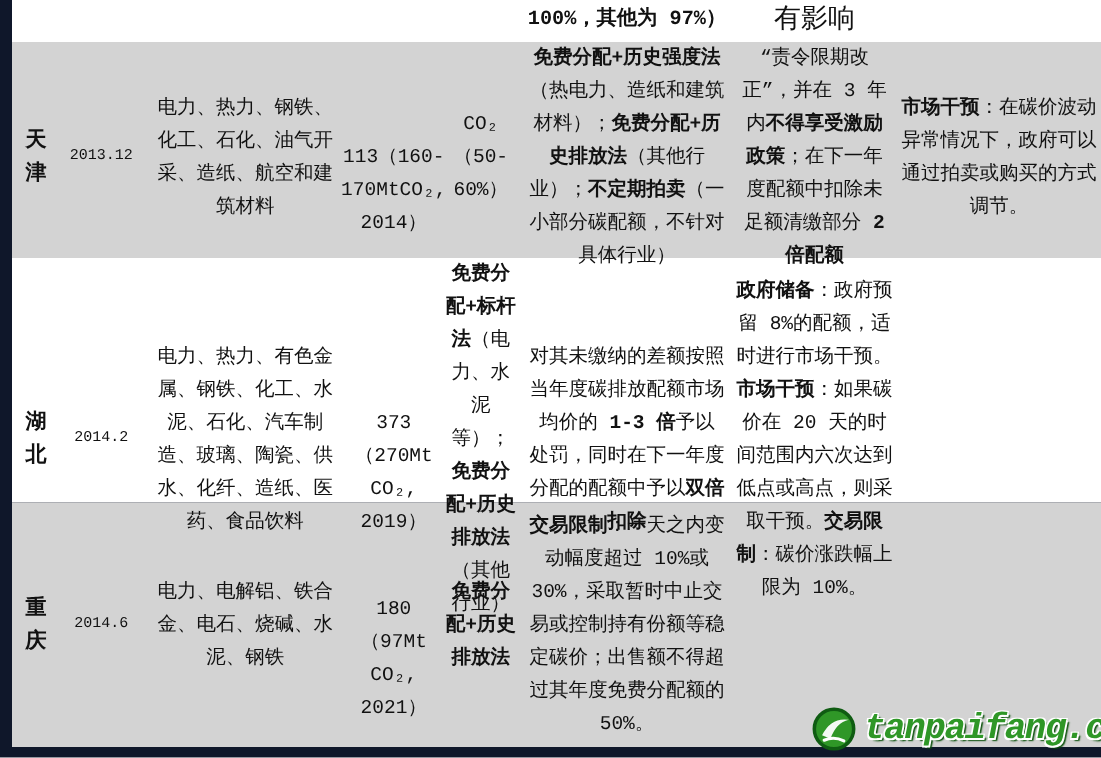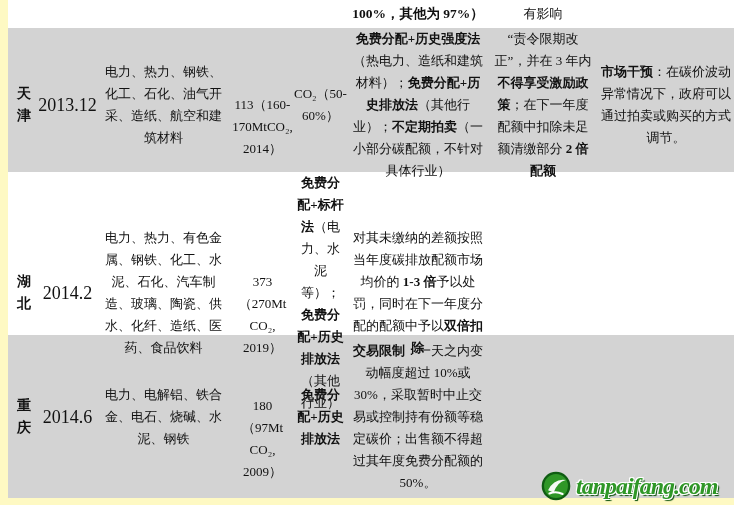--- a/index.html
+++ b/index.html
@@ -1,47 +1,47 @@
 <!DOCTYPE html>
 <html><head>
 <meta charset="utf-8">
 <style>
   html,body{margin:0;padding:0;background:#fff;}
   .page{
     position:relative;
     width:734px;height:505px;
-    background:#fef9c3;
-    font-family:Liberation Serif, serif;
+    background:#0f172a;
+    font-family:Liberation Mono, monospace;
     color:#111;
     overflow:hidden;
   }
   .tbl{position:absolute;left:8px;top:0;width:726px;}
   .row{
     display:grid;
     grid-template-columns:32px 55px 137px 61px 55px 140px 110px 136px;
     align-items:center;
     justify-items:center;
     text-align:center;
   }
   .row-frag{height:28px;background:#ffffff;}
   .row-1{height:144px;background:#d3d3d3;}
   .row-2{height:163px;background:#ffffff;}
   .row-3{height:163px;background:#d3d3d3;}
   .c{font-size:13px;line-height:22px;}
   .c-region{font-weight:700;font-size:14px;line-height:22px;width:15px;word-break:break-all;}
-  .c-date{font-size:18px;}
+  .c-date{font-size:10px;}
   .c-ind{padding:0 7px;}
   .c-quota{padding:0 1px;margin-top:44px;}
   .c-gas{padding:0 1px;text-align:center;}
   .c-alloc{padding:0 3px;}
   .c-pen{padding:0 5px;}
   .c-mkt{padding:0 2px;line-height:22px;text-align:center;}
   .b{font-weight:700;}
   .frag-alloc{grid-column:6;font-weight:700;font-size:13.5px;align-self:center;}
-  .frag-impact{grid-column:7;font-size:13px;align-self:center;}
+  .frag-impact{grid-column:7;font-size:18px;align-self:center;}
   .watermark{
     position:absolute;left:541px;top:471px;
     display:flex;align-items:center;gap:5px;
     pointer-events:none;
   }
   .wm-text{
     font-size:24px;font-weight:700;font-style:italic;
     letter-spacing:-1px;
     color:#2f9727;
     text-shadow:-1px -1px 0 #fff,1px -1px 0 #fff,-1px 1px 0 #fff,1px 1px 0 #fff,2px 2px 1px #0a4f0a;
@@ -70,27 +70,28 @@
       <div class="c c-mkt"><span class="b">市场干预</span><span>：在碳价波动异常情况下，政府可以通过拍卖或购买的方式调节。</span></div>
     </div>
 
     <div class="row row-2">
       <div class="c c-region">湖北</div>
       <div class="c c-date">2014.2</div>
       <div class="c c-ind">电力、热力、有色金属、钢铁、化工、水泥、石化、汽车制造、玻璃、陶瓷、供水、化纤、造纸、医药、食品饮料</div>
       <div class="c c-quota">373（270Mt CO₂, 2019）</div>
       <div class="c c-alloc"><span class="b">免费分配+标杆法</span><span>（电力、水泥等）；</span><span class="b">免费分配+历史排放法</span><span>（其他行业）</span></div>
       <div class="c c-pen"><span>对其未缴纳的差额按照当年度碳排放配额市场均价的 </span><span class="b">1-3 倍</span><span>予以处罚，同时在下一年度分配的配额中予以</span><span class="b">双倍扣除</span></div>
+      <div class="c c-mkt"><span class="b">政府储备</span><span>：政府预留 8%的配额，适时进行市场干预。</span><span class="b">市场干预</span><span>：如果碳价在 20 天的时间范围内六次达到低点或高点，则采取干预。</span><span class="b">交易限制</span><span>：碳价涨跌幅上限为 10%。</span></div>
     </div>
 
     <div class="row row-3">
       <div class="c c-region">重庆</div>
       <div class="c c-date">2014.6</div>
       <div class="c c-ind">电力、电解铝、铁合金、电石、烧碱、水泥、钢铁</div>
-      <div class="c c-quota">180（97Mt CO₂, 2009）</div>
+      <div class="c c-quota">180（97Mt CO₂, 2021）</div>
       <div class="c c-alloc"><span class="b">免费分配+历史排放法</span></div>
       <div class="c c-mkt"><span class="b">交易限制</span><span>：一天之内变动幅度超过 10%或 30%，采取暂时中止交易或控制持有份额等稳定碳价；出售额不得超过其年度免费分配额的 50%。</span></div>
     </div>
 
   </div>
 
   <div class="watermark">
     <svg width="30" height="30" viewBox="0 0 32 32" aria-hidden="true">
       <circle cx="16" cy="16" r="14" fill="#2f9727" stroke="#0f5c12" stroke-width="2.5"></circle>
       <path d="M7.5 20.5 Q14 7.5 26.5 9.5 Q17.5 11.5 13.5 23 Z" fill="#ffffff" opacity="0.95"></path>

